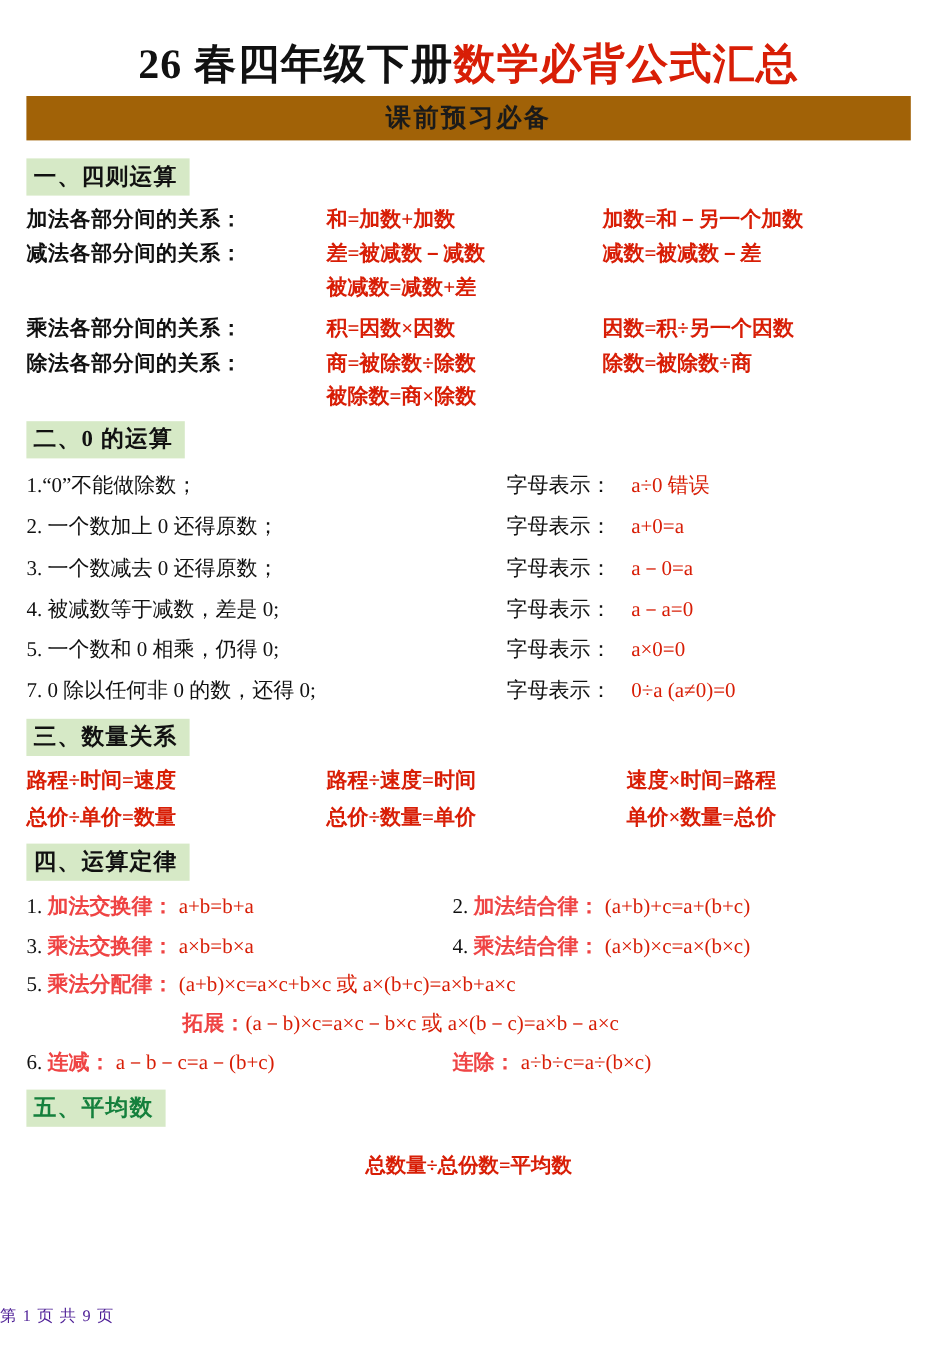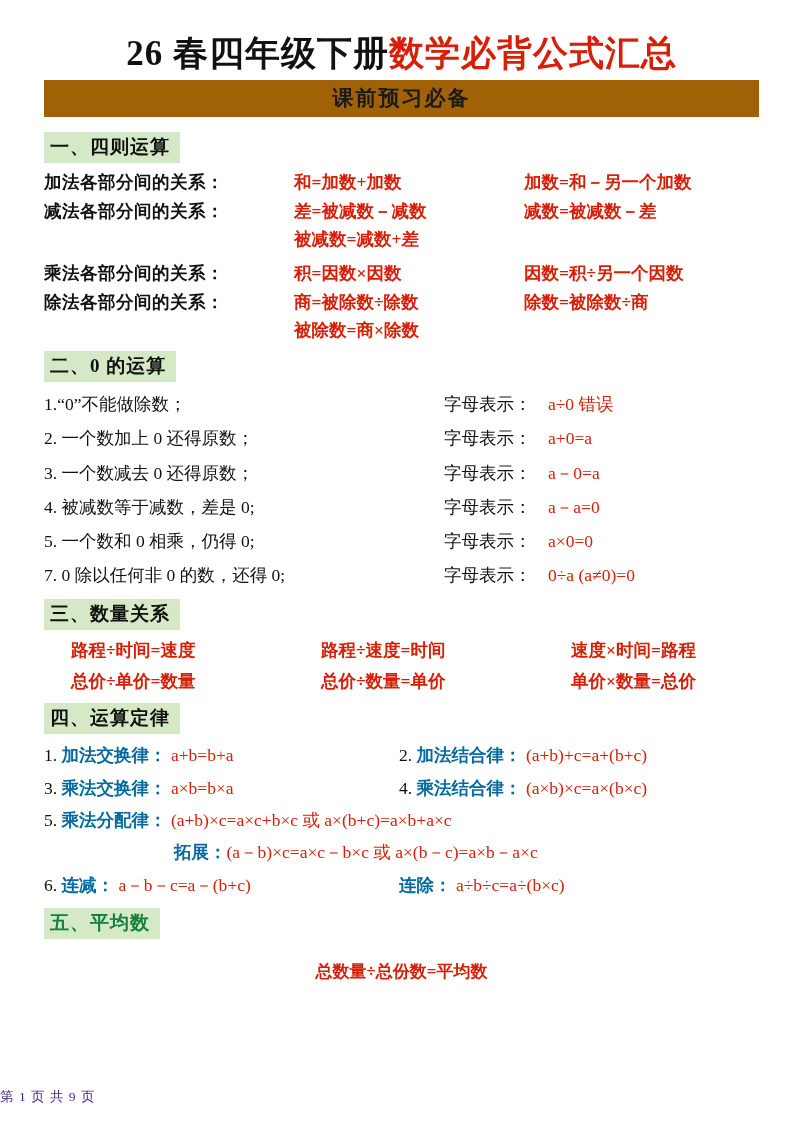--- a/index.html
+++ b/index.html
@@ -12,21 +12,21 @@
     background: #ffffff;
     font-family: "Liberation Serif", "DejaVu Serif", serif;
     color: #111111;
     overflow: hidden;
   }
   .page {
     position: relative;
     width: 793px;
     height: 1122px;
     box-sizing: border-box;
-    padding: 26px 34px 0 44px;
+    padding: 26px 34px 0 22px;
   }
   
   .title {
     text-align: center;
     font-size: 35px;
     line-height: 1.15;
     letter-spacing: 1px;
     font-weight: 700;
     white-space: nowrap;
     margin: 8px 0 6px 0;
@@ -66,31 +66,31 @@
   .s1-b { flex: none; font-weight: 700; color: #d81e06; }
   .s1-mid { margin-left: 250px; font-weight: 700; color: #d81e06; font-size: 17.5px; line-height: 1.62;}
 
   
   .s2-row { display: flex; align-items: baseline; font-size: 17.5px; line-height: 1.95; }
   .s2-q { width: 400px; flex: none; color: #111111; }
   .s2-lab { color: #111111; width: 104px; flex: none; }
   .s2-ans { color: #d81e06; }
 
   
-  .s3-row { display: flex; font-size: 17.5px; line-height: 1.75; font-weight: 700; color: #d81e06; margin-left: 27px; }
+  .s3-row { display: flex; font-size: 17.5px; line-height: 1.75; font-weight: 700; color: #d81e06; }
   .s3-a { width: 250px; flex: none; }
   .s3-b { width: 250px; flex: none; }
   .s3-c { flex: none; }
 
   
   .s4-row { display: flex; align-items: baseline; font-size: 17.5px; line-height: 1.85; }
   .s4-l { width: 355px; flex: none; }
   .s4-r { flex: none; }
   .s4-num { color: #111111; font-weight: 400; }
-  .s4-name { color: #0369a1; font-weight: 700; }
+  .s4-name { color: #ef4444; font-weight: 700; }
   .s4-form { color: #d81e06; }
 
   
   .s5-center {
     text-align: center;
     color: #d81e06;
     font-weight: 700;
     font-size: 17px;
     margin-top: 16px;
   }

